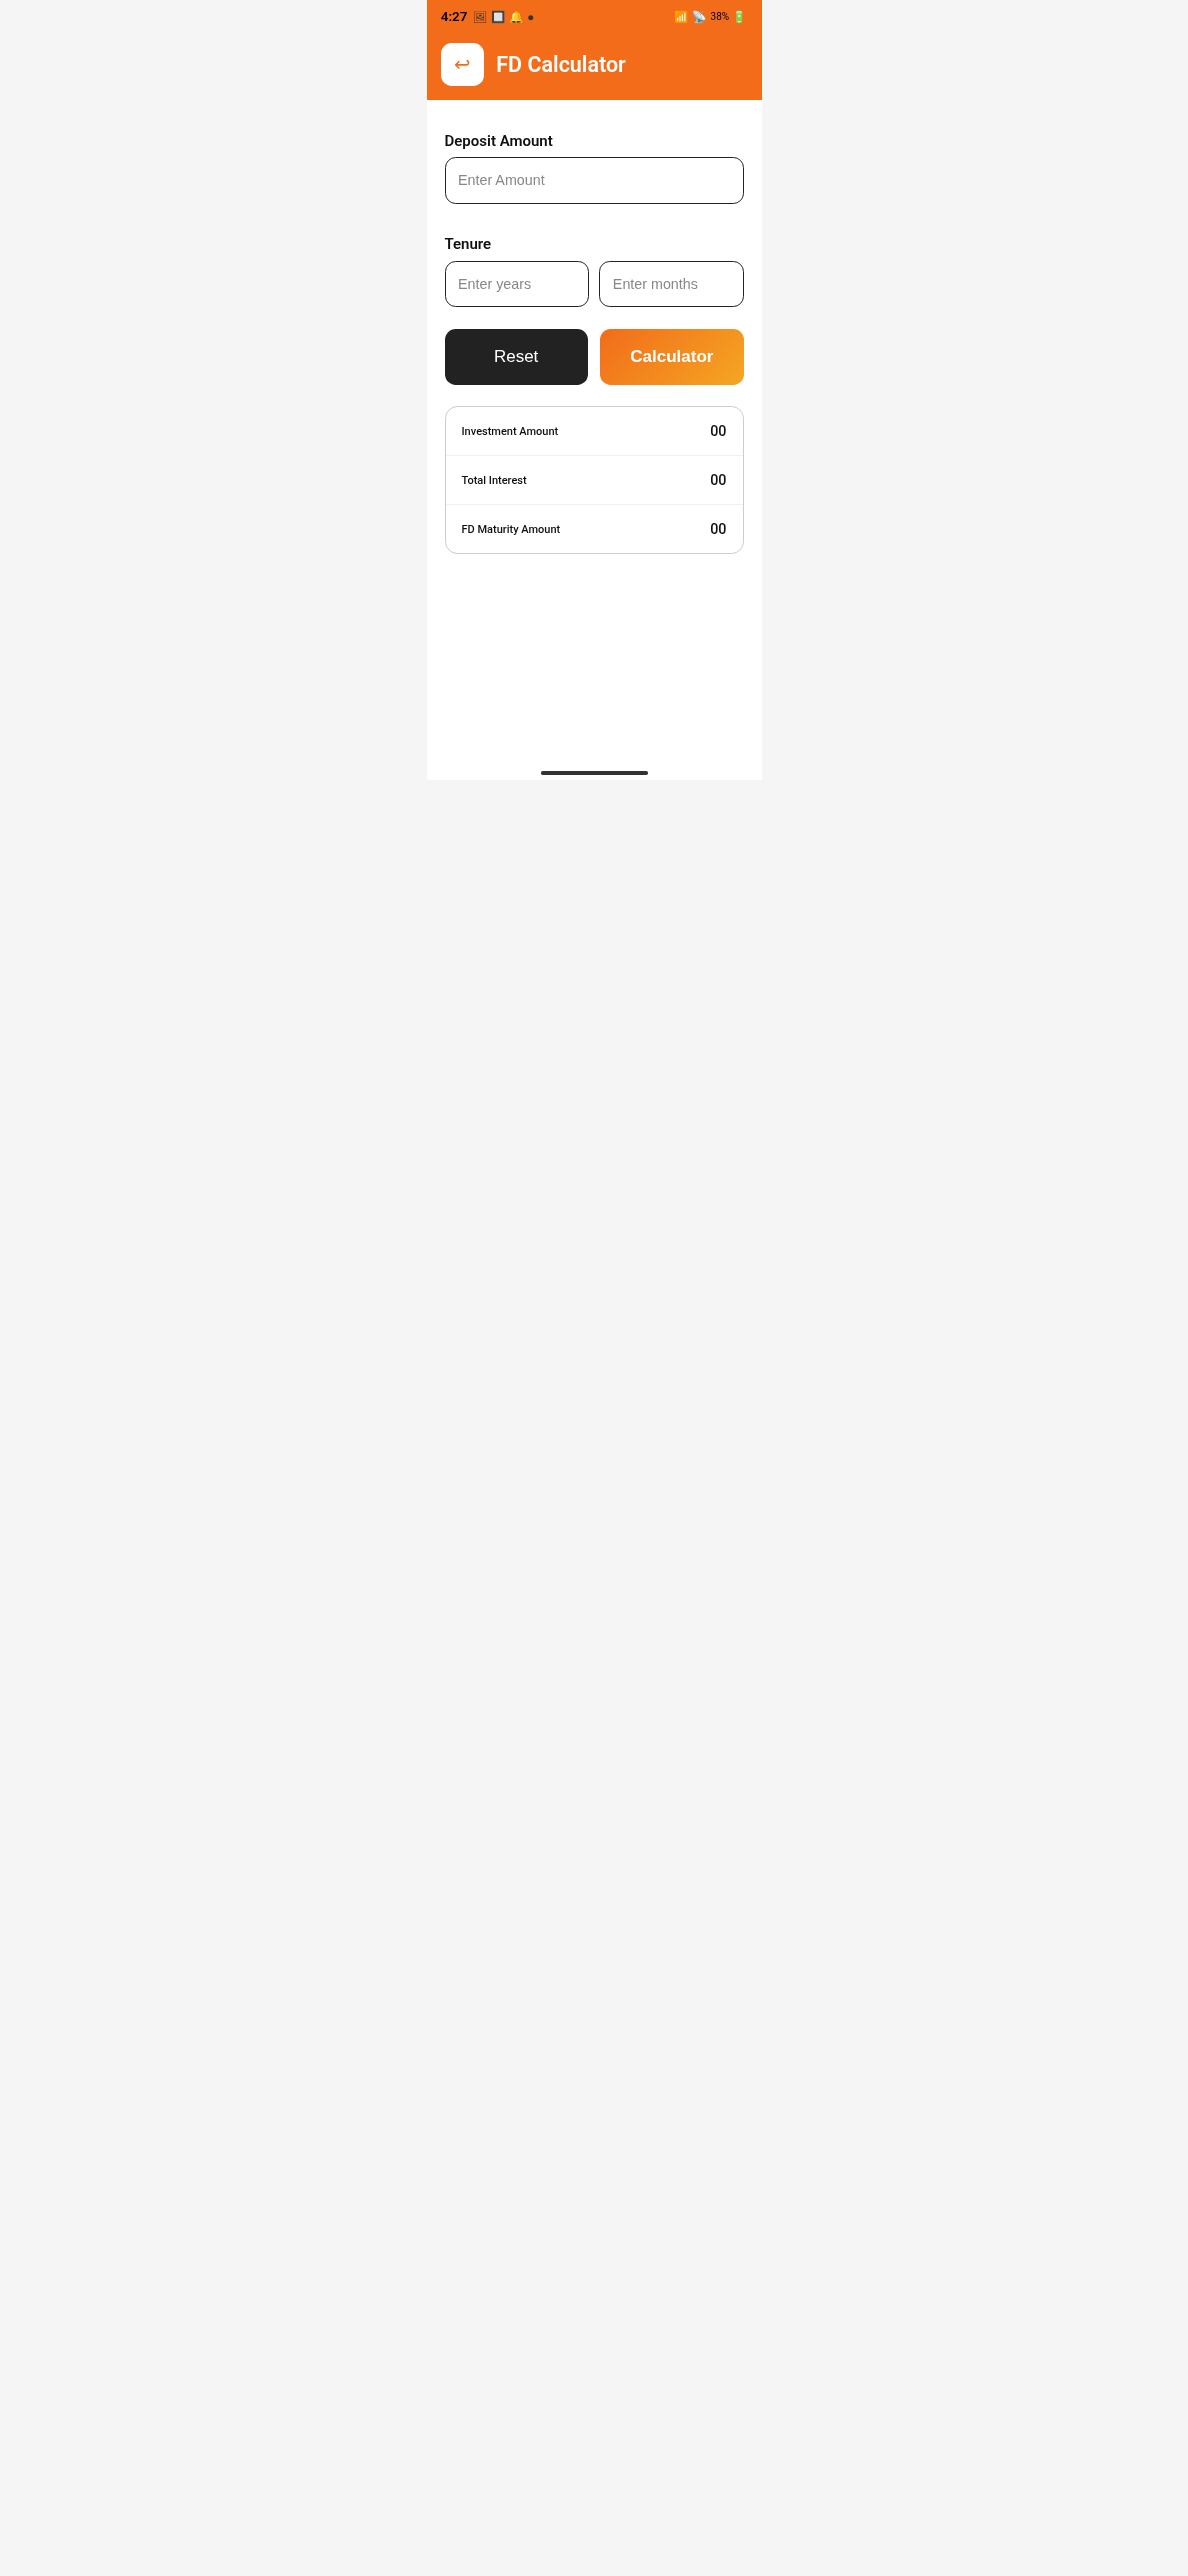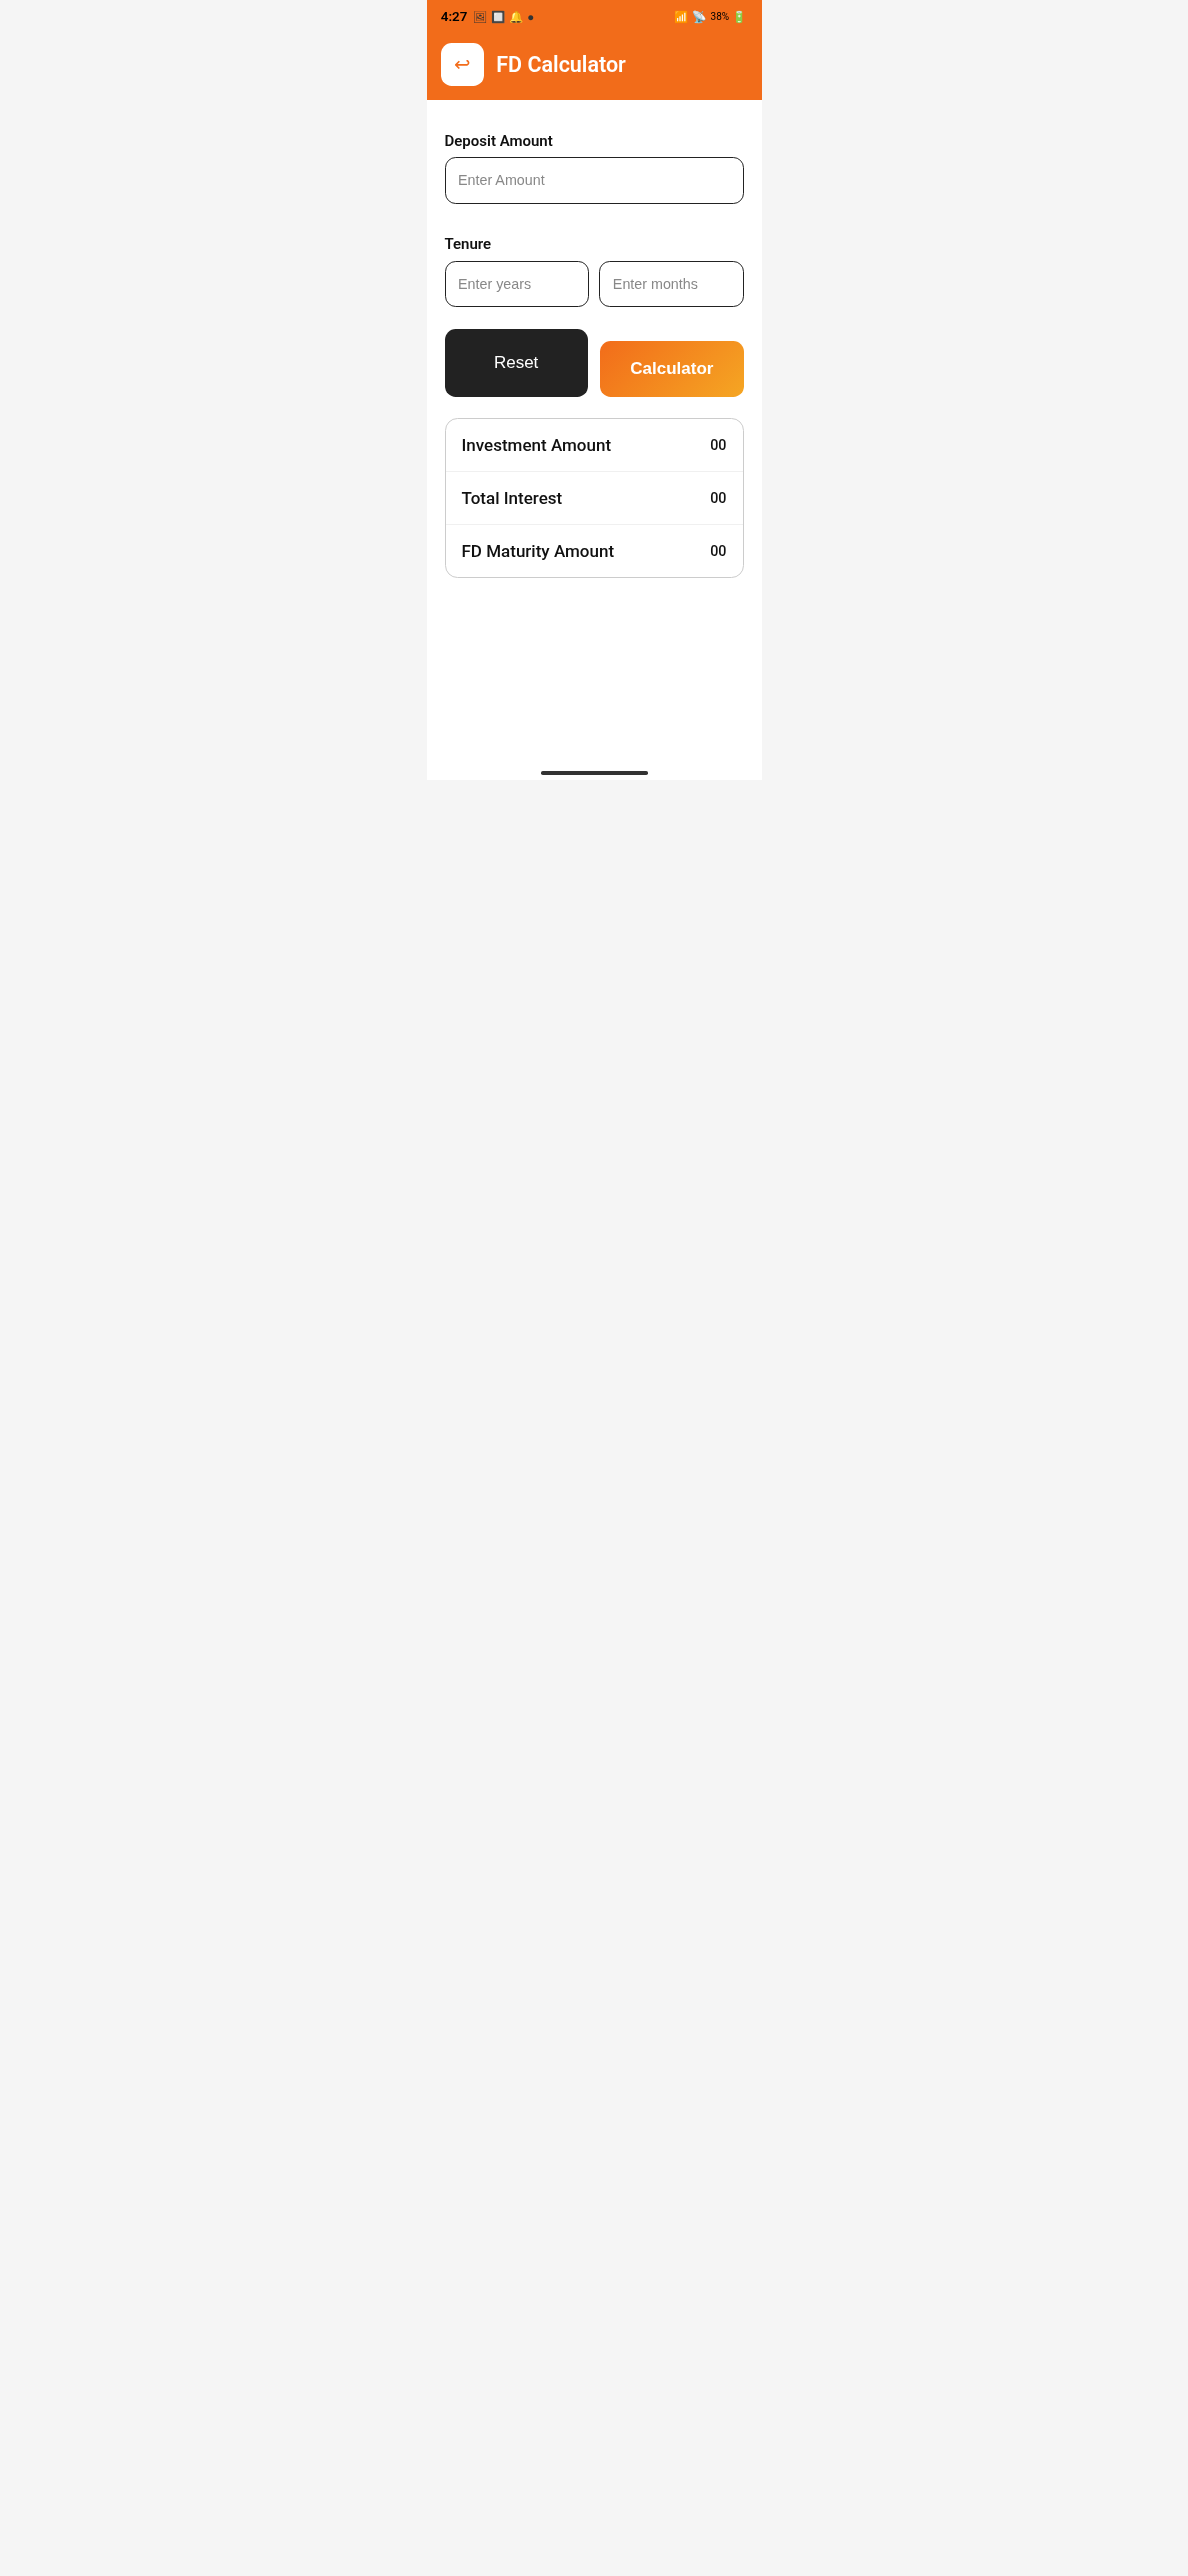--- a/index.html
+++ b/index.html
@@ -162,21 +162,20 @@
     .btn-calculator {
       flex: 1;
       background: linear-gradient(135deg, #f26c1a, #f5a623);
       color: white;
       border: none;
       border-radius: 10.7px;
       padding: 18px 0;
       font-size: 17px;
       font-weight: 600;
       cursor: pointer;
-      margin-top: 12px;
     }
 
     
     .result-card {
       border: 1.3px solid #ccc;
       border-radius: 12.5px;
       overflow: hidden;
     }
 
     .result-header {
@@ -193,21 +192,21 @@
       align-items: center;
       padding: 16px 16px;
       border-bottom: 0.9px solid #f0f0f0;
     }
 
     .result-row:last-child {
       border-bottom: none;
     }
 
     .result-label {
-      font-size: 17px;
+      font-size: 11px;
       font-weight: 500;
       color: #111;
     }
 
     .result-value {
       font-size: 14.3px;
       font-weight: 500;
       color: #111;
     }
 

